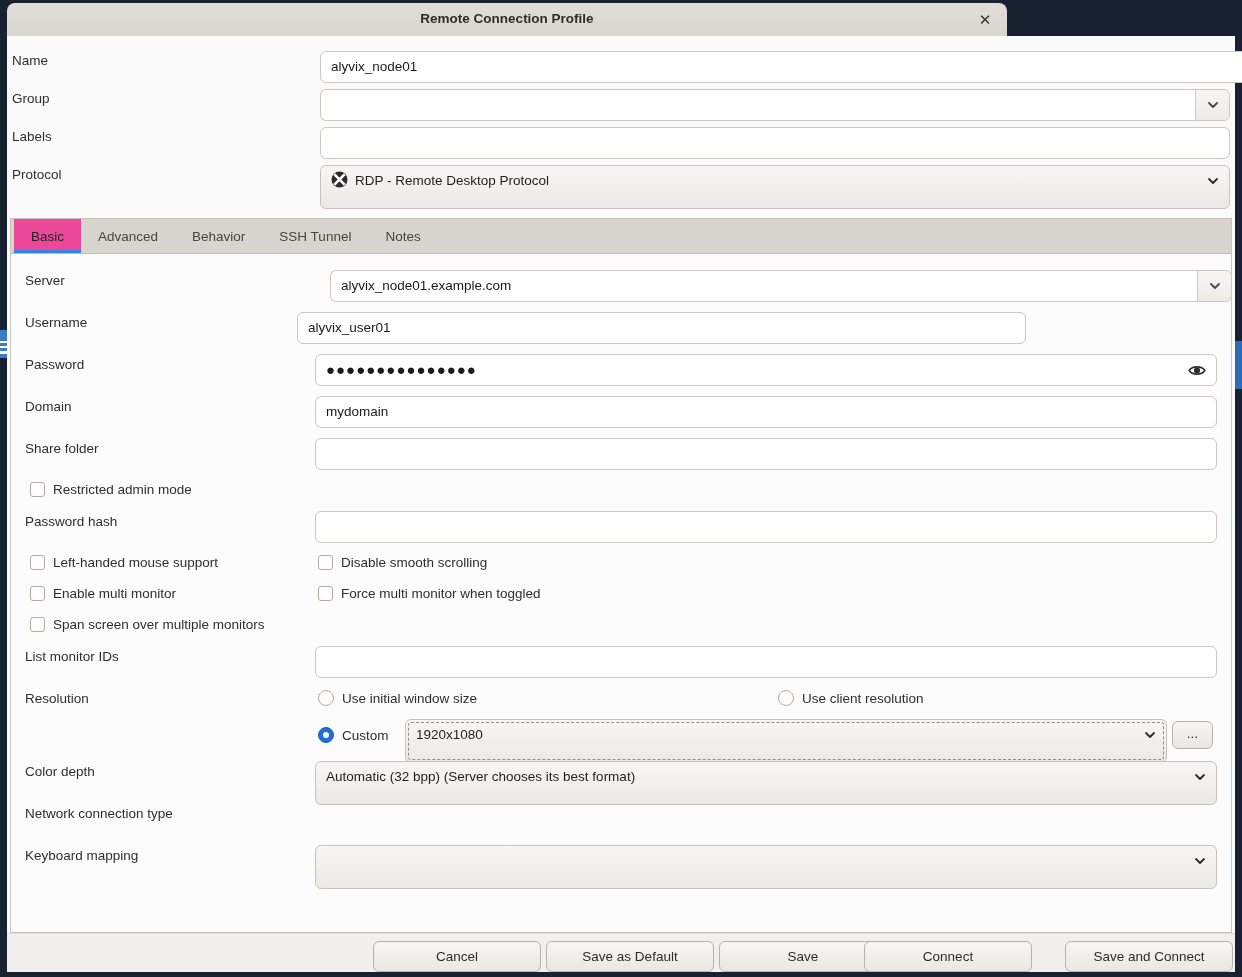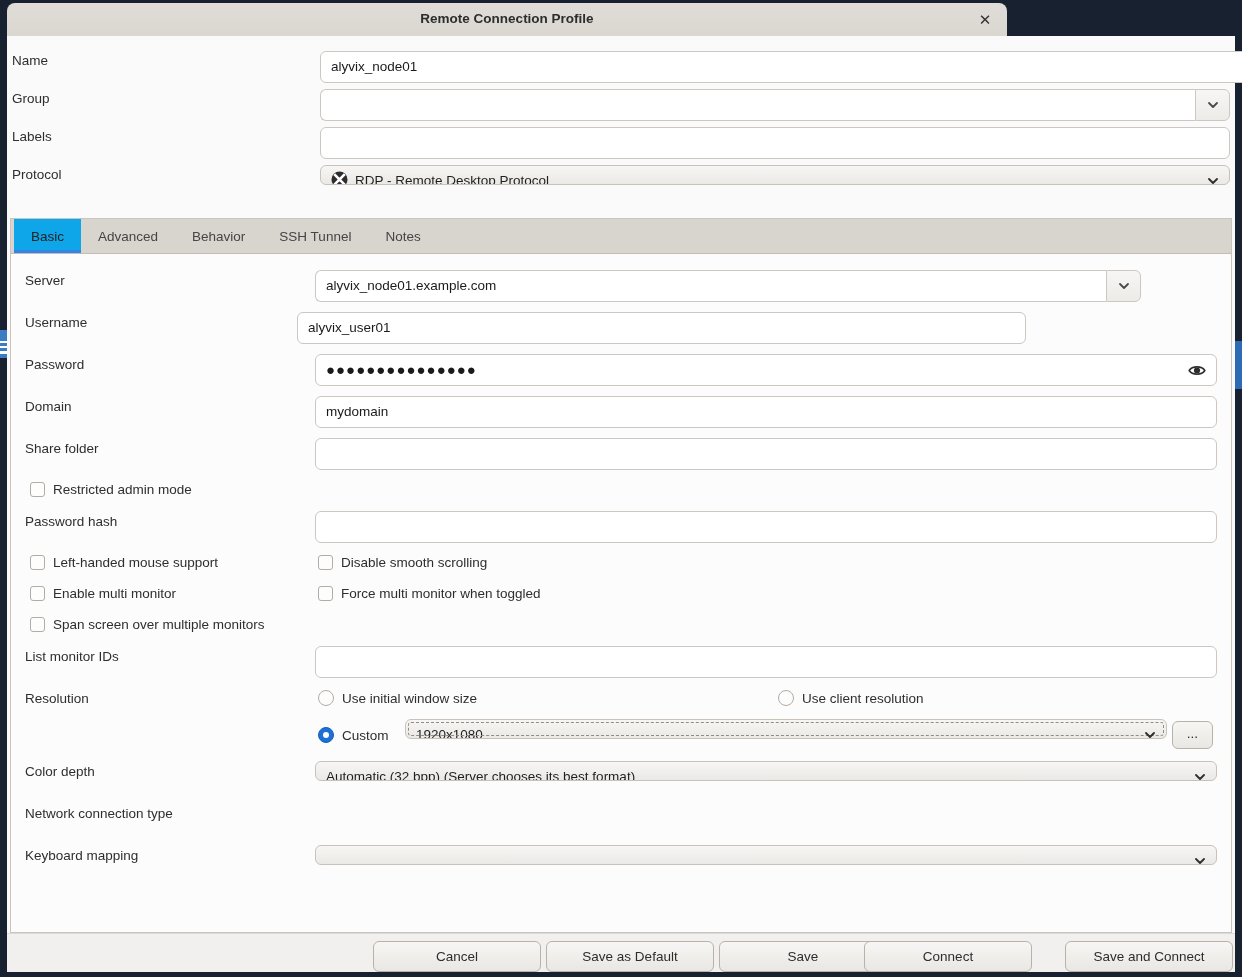--- a/index.html
+++ b/index.html
@@ -57,21 +57,21 @@
     line-height:30px;padding:0 10px;box-sizing:border-box;white-space:nowrap;overflow:hidden;
   }
   .combo .part-btn{
     width:35px;background:linear-gradient(#f7f6f4,#edebe8);
     border:1px solid #cdc7c2;border-radius:0 6px 6px 0;
     display:flex;align-items:center;justify-content:center;box-sizing:border-box;
   }
 
   
   .dropdown{
-    position:absolute;height:20px;box-sizing:border-box;
+    position:absolute;height:44px;box-sizing:border-box;
     background:linear-gradient(#f7f6f4,#ebe9e6);
     border:1px solid #c8c2ba;border-radius:6px;
     font-size:13.5px;color:#1f1f1f;line-height:30px;padding:0 34px 0 10px;
     white-space:nowrap;overflow:hidden;
   }
   .dropdown .chev{position:absolute;right:9px;top:8px;}
   .dropdown.focused{outline:1px dashed #928c85;outline-offset:-4px;}
   .dd-icon{display:inline-block;vertical-align:-3px;margin-right:7px;}
 
   
@@ -98,21 +98,21 @@
   }
   .tabbar{
     position:absolute;left:0;top:0;right:0;height:34px;
     background:#d8d4ce;border-bottom:1px solid #c2bdb5;
     display:flex;align-items:stretch;padding-left:3px;
   }
   .tab{
     position:relative;padding:0 17px;display:flex;align-items:center;
     font-size:13.5px;color:#454545;cursor:pointer;
   }
-  .tab.active{background:#0ea5e9;color:#232323;}
+  .tab.active{background:#ec4899;color:#232323;}
   .tab.active::after{
     content:"";position:absolute;left:0;right:0;bottom:0;height:3px;background:#3584e4;
   }
 
   
   .btn{
     position:absolute;top:941px;width:168px;height:31px;box-sizing:border-box;
     background:linear-gradient(#f7f6f4,#e9e7e3);
     border:1px solid #b9b2a9;border-radius:6px;
     font-size:13.5px;color:#2d2d2d;text-align:center;line-height:29px;cursor:pointer;
@@ -178,21 +178,21 @@
     <div class="tabbar">
       <div class="tab active">Basic</div>
       <div class="tab">Advanced</div>
       <div class="tab">Behavior</div>
       <div class="tab">SSH Tunnel</div>
       <div class="tab">Notes</div>
     </div>
   </div>
 
   <div class="flabel" style="left:25px;top:273px">Server</div>
-  <div class="combo" style="left:315px;top:270px;width:826px">
+  <div class="combo" style="left:330px;top:270px;width:902px">
     <div class="part-entry">alyvix_node01.example.com</div>
     <div class="part-btn">
       <svg class="chev" width="14" height="14" viewBox="0 0 14 14">
           <path d="M3 5 l4 4 4 -4" stroke="#4a4a4a" stroke-width="1.8" fill="none" stroke-linecap="round" stroke-linejoin="round"></path>
         </svg>
     </div>
   </div>
 
   <div class="flabel" style="left:25px;top:315px">Username</div>
   <div class="entry" style="left:297px;top:312px;width:729px">alyvix_user01</div>

